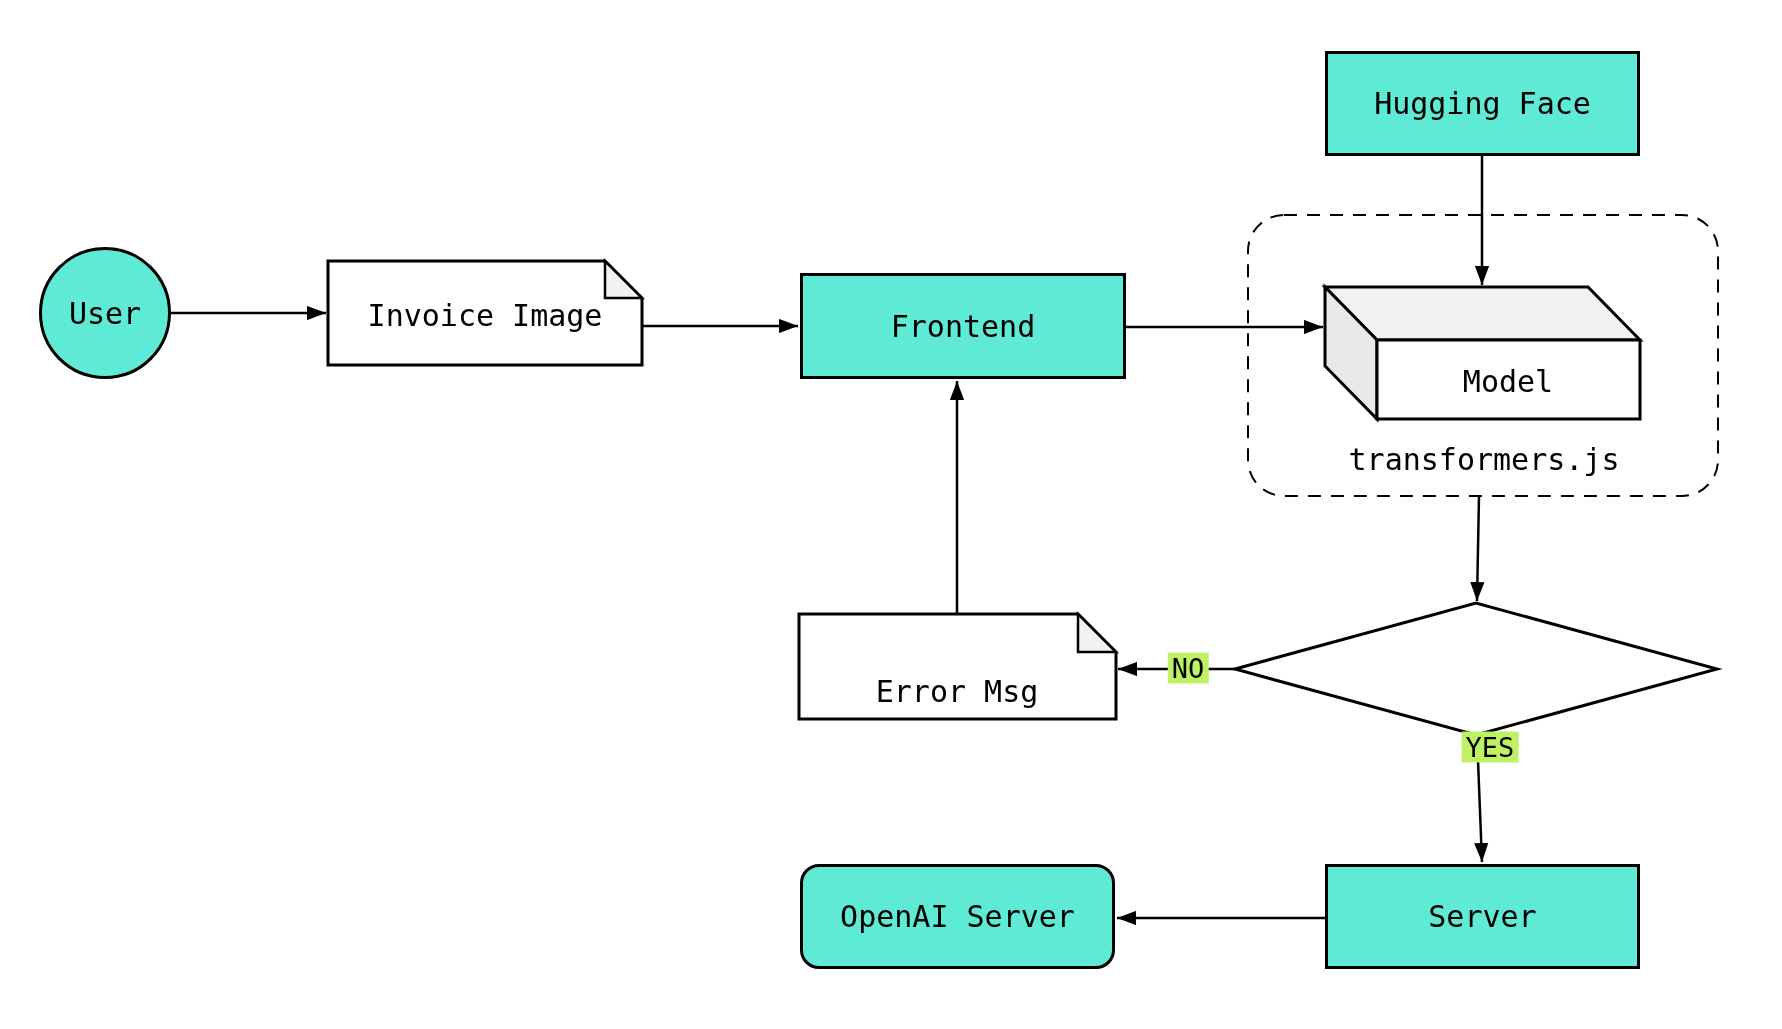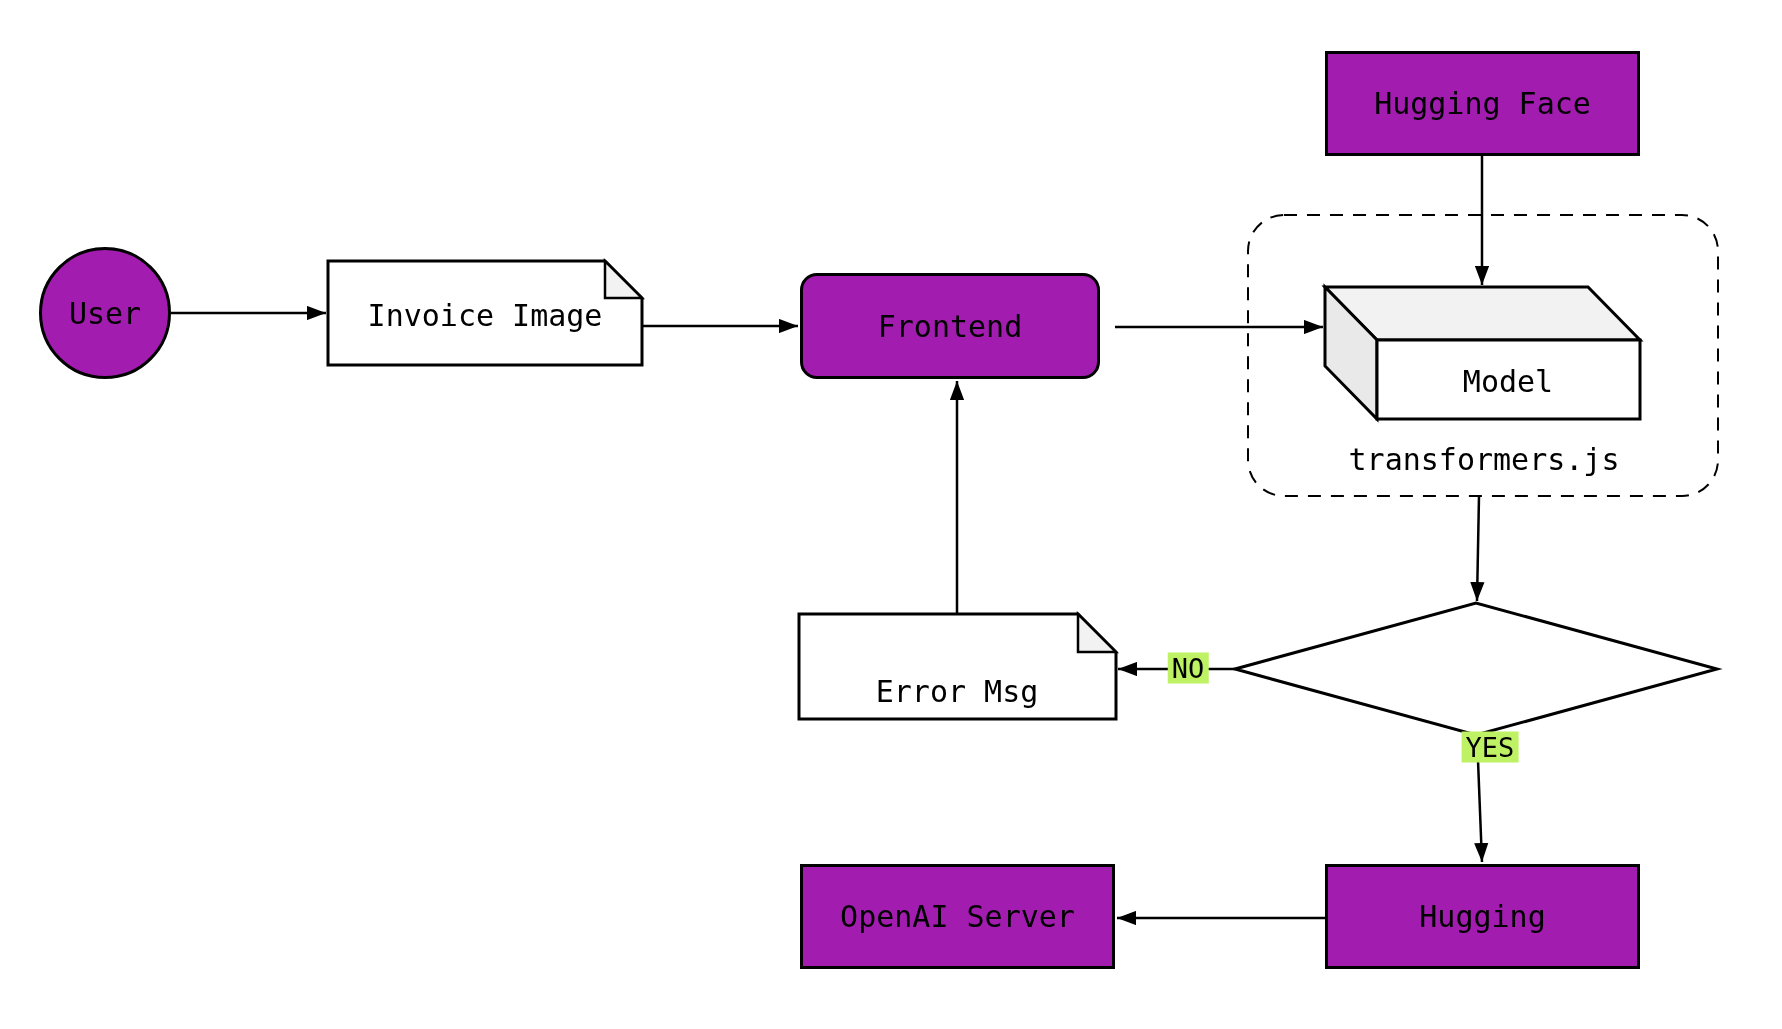--- a/index.html
+++ b/index.html
@@ -20,21 +20,21 @@
     position: absolute;
     left: 0;
     top: 0;
     width: 1782px;
     height: 1029px;
   }
   .node {
     position: absolute;
     box-sizing: border-box;
     border: 3px solid #000000;
-    background: #a21caf;
+    background: #5eead4;
     display: flex;
     align-items: center;
     justify-content: center;
     font-size: 30px;
     white-space: nowrap;
   }
   .node.circle {
     border-radius: 50%;
   }
   .flabel {
@@ -95,33 +95,33 @@
       <path d="M1325,287 L1588,287 L1640,340 L1377,340 Z" fill="#f2f2f2"></path>
       <path d="M1325,287 L1377,340 L1377,419 L1325,366 Z" fill="#e9e9e9"></path>
       <path d="M1377,340 L1640,340 L1640,419 L1377,419 Z" fill="#ffffff"></path>
     </g>
   </svg>
 
   <div class="node circle" style="left:39px; top:247px; width:132px; height:132px;">
     <span>User</span>
   </div>
 
-  <div class="node" style="left:800px; top:273px; width:300px; height:106px;border-radius:17px;">
+  <div class="node" style="left:800px; top:273px; width:326px; height:106px;">
     <span>Frontend</span>
   </div>
 
   <div class="node" style="left:1325px; top:51px; width:315px; height:105px;">
     <span>Hugging Face</span>
   </div>
 
   <div class="node" style="left:1325px; top:864px; width:315px; height:105px;">
-    <span>Hugging</span>
+    <span>Server</span>
   </div>
 
-  <div class="node" style="left:800px; top:864px; width:315px; height:105px;">
+  <div class="node" style="left:800px; top:864px; width:315px; height:105px;border-radius:19px;">
     <span>OpenAI Server</span>
   </div>
 
   <div class="flabel" style="left:485px; top:315px;">Invoice Image</div>
 
   <div class="flabel" style="left:1508px; top:381px;">Model</div>
 
   <div class="flabel" style="left:1484px; top:459px;">transformers.js</div>
 
 

